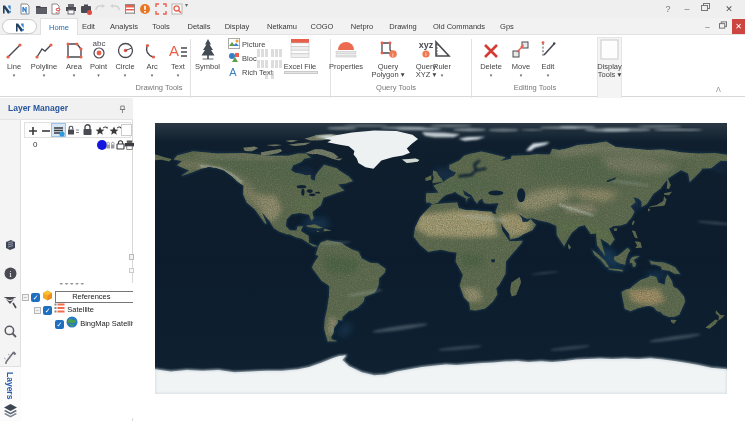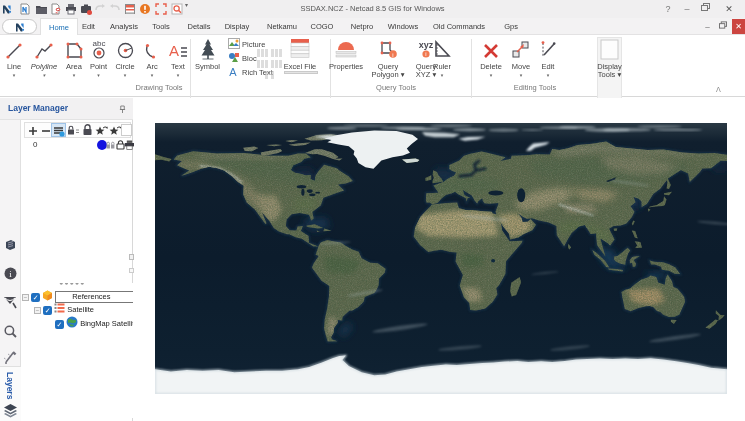--- a/index.html
+++ b/index.html
@@ -127,21 +127,20 @@
           <path d="M11 8 L11 11 L8 11"></path>
           <path d="M4 11 L1 11 L1 8"></path>
         </g>
       </svg>
     <svg class="qat" style="left:171px" width="12" height="12" viewBox="0 0 12 12">
         <rect x="1" y="1" width="10" height="10" fill="#fff" stroke="#b5b5b5"></rect>
         <circle cx="5.6" cy="5.4" r="2.6" fill="none" stroke="#e8604c" stroke-width="1.3"></circle>
         <path d="M7.5 7.3 L10 9.8" stroke="#e8604c" stroke-width="1.5"></path>
       </svg>
     <div class="qat" style="left:185px; top:1px; color:#666; font-size:6px;">▾</div>
-    <div id="title-text">SSDAX.NCZ - Netcad 8.5 GIS for Windows</div>
     <div class="winbtn" style="left:653px;">?</div>
     <div class="winbtn" style="left:672px;">–</div>
     <div class="winbtn" style="left:690px;"><svg width="9" height="8" viewBox="0 0 9 8" style="vertical-align:1px">
           <rect x="2.5" y="0.5" width="6" height="5" fill="none" stroke="#777"></rect>
           <rect x="0.5" y="2.5" width="6" height="5" fill="#f0eff0" stroke="#777"></rect>
         </svg></div>
     <div class="winbtn" style="left:714px; color:#555;">✕</div>
   </div>
   <div id="tabrow">
     <div id="appbtn">
@@ -153,43 +152,43 @@
       </div>
     <div class="tab sel" style="left:40px; width:38px;">Home</div>
     <div class="tab" style="left:78px; width:21px;">Edit</div>
     <div class="tab" style="left:104px; width:40px;">Analysis</div>
     <div class="tab" style="left:148px; width:26px;">Tools</div>
     <div class="tab" style="left:183px; width:32px;">Details</div>
     <div class="tab" style="left:221px; width:32px;">Display</div>
     <div class="tab" style="left:261px; width:42px;">Netkamu</div>
     <div class="tab" style="left:307px; width:30px;">COGO</div>
     <div class="tab" style="left:345px; width:34px;">Netpro</div>
-    <div class="tab" style="left:386px; width:34px;">Windows</div>
+    <div class="tab" style="left:386px; width:34px;">Drawing</div>
     <div class="tab" style="left:426px; width:66px;">Old Commands</div>
-    <div class="tab" style="left:496px; width:22px;text-align:right;">Gps</div>
+    <div class="tab" style="left:496px; width:22px;">Gps</div>
     <div class="docbtn" style="left:700px; width:15px;">–</div>
     <div class="docbtn" style="left:716px; width:14px;"><svg width="8" height="8" viewBox="0 0 9 8" style="vertical-align:0px">
           <rect x="2.5" y="0.5" width="6" height="5" fill="none" stroke="#666"></rect>
           <rect x="0.5" y="2.5" width="6" height="5" fill="#f3f2f3" stroke="#666"></rect>
         </svg></div>
     <div id="doc-close">✕</div>
   </div>
   <div id="ribbon">
     <div class="rbtn" style="left:-4px;width:36px;">
         <div class="ric">
           <svg width="18" height="18" viewBox="0 0 18 18">
             <path d="M3 15 L15 3" stroke="#4a4a52" stroke-width="1.4"></path>
             <circle cx="3" cy="15" r="1.6" fill="#e8604c"></circle>
             <circle cx="15" cy="3" r="1.6" fill="#e8604c"></circle>
           </svg>
         </div>
         <div class="rlb">Line</div>
         <div class="drp">▾</div>
       </div>
-    <div class="rbtn" style="left:24px;width:40px;font-style:italic;">
+    <div class="rbtn" style="left:24px;width:40px;">
         <div class="ric">
           <svg width="20" height="18" viewBox="0 0 20 18">
             <path d="M3 15 L8 7 L11 9 L17 3" stroke="#4a4a52" stroke-width="1.4" fill="none"></path>
             <circle cx="3" cy="15" r="1.6" fill="#e8604c"></circle>
             <circle cx="17" cy="3" r="1.6" fill="#e8604c"></circle>
           </svg>
         </div>
         <div class="rlb">Polyline</div>
         <div class="drp">▾</div>
       </div>

